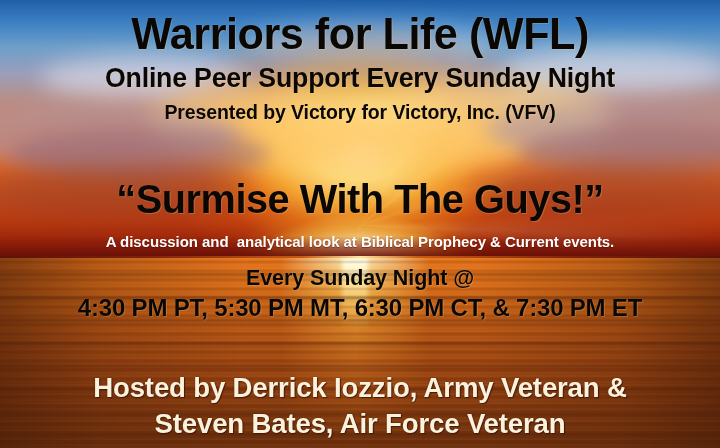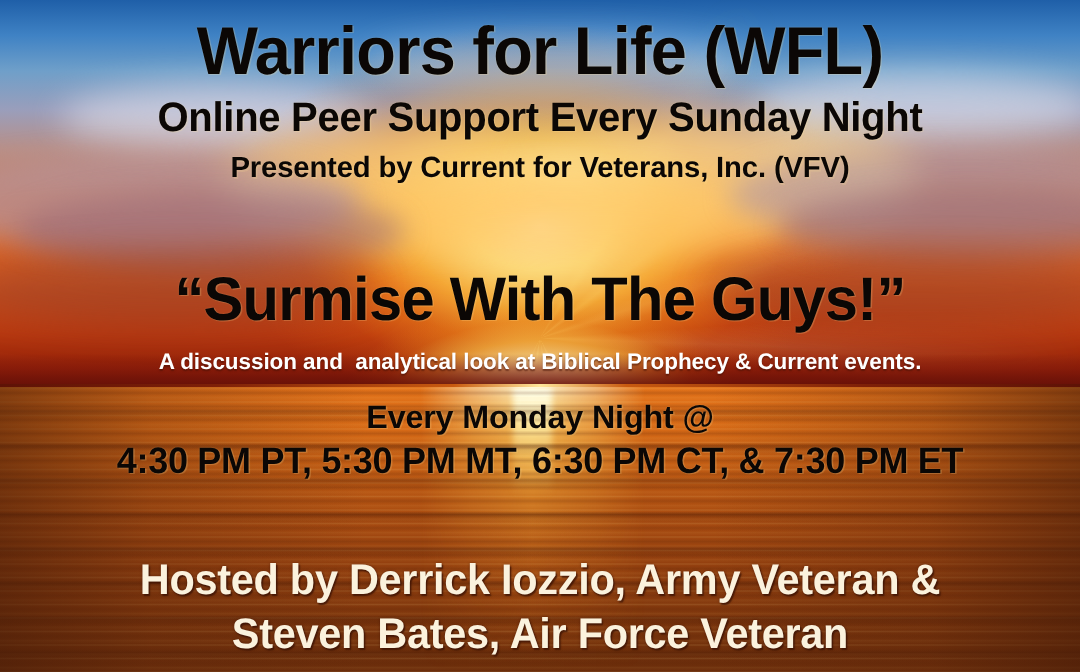--- a/index.html
+++ b/index.html
@@ -383,27 +383,27 @@
     <div class="waves-coarse"></div>
     <div class="water-edges"></div>
   </div>
 
   <div class="content">
 
     <div class="line dark title-main">Warriors for Life (WFL)</div>
 
     <div class="line dark title-sub">Online Peer Support Every Sunday Night</div>
 
-    <div class="line dark title-presenter">Presented by Current for Veterans, Inc. (VFV)</div>
+    <div class="line dark title-presenter">Presented by Victory for Victory, Inc. (VFV)</div>
 
     <div class="line dark topic">“Surmise With The Guys!”</div>
 
     <div class="line topic-desc">A discussion and  analytical look at Biblical Prophecy &amp; Current events.</div>
 
-    <div class="line dark when-label">Every Monday Night @</div>
+    <div class="line dark when-label">Every Sunday Night @</div>
 
     <div class="line dark when-times">4:30 PM PT, 5:30 PM MT, 6:30 PM CT, &amp; 7:30 PM ET</div>
 
     <div class="line host host-1">Hosted by Derrick Iozzio, Army Veteran &amp;</div>
 
     <div class="line host host-2">Steven Bates, Air Force Veteran</div>
 
   </div>
 </div>
 

